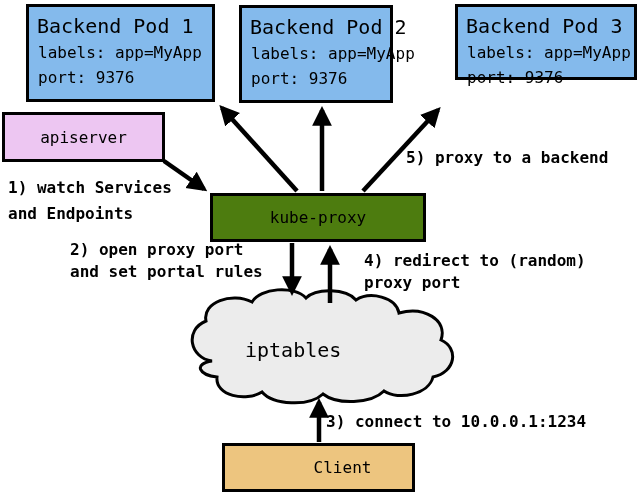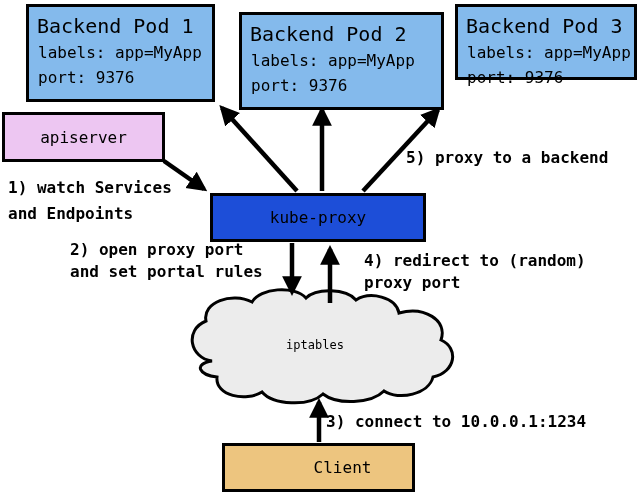--- a/index.html
+++ b/index.html
@@ -10,37 +10,37 @@
   #arrow-layer{position:absolute;left:0;top:0;z-index:1;}
   .box{position:absolute;z-index:2;border:3px solid #000;box-sizing:border-box;}
   .pod{background:#84BAEC;}
   .pod .pod-title{font-size:20px;line-height:24px;padding:7px 0 2px 8px;white-space:nowrap;}
   .pod .pod-line{font-size:16px;line-height:25px;padding-left:9px;white-space:nowrap;}
   .node-label{
     display:flex;align-items:center;justify-content:center;
     width:100%;height:100%;font-size:16px;white-space:nowrap;
   }
   #apiserver-box{left:2px;top:112px;width:163px;height:50px;background:#EDC6F2;}
-  #kube-proxy-box{left:210px;top:193px;width:216px;height:49px;background:#1d4ed8;}
+  #kube-proxy-box{left:210px;top:193px;width:216px;height:49px;background:#4d7c0f;}
   #client-box{left:222px;top:443px;width:193px;height:49px;background:#EDC57F;padding-left:48px;}
   #pod1{left:26px;top:4px;width:189px;height:98px;}
-  #pod2{left:239px;top:12px;width:205px;height:98px;}
+  #pod2{left:239px;top:5px;width:154px;height:98px;}
   #pod3{left:455px;top:4px;width:182px;height:76px;}
   .annotation{
     position:absolute;z-index:3;font-size:16px;font-weight:bold;
     line-height:22px;white-space:nowrap;
   }
   #step1{left:8px;top:175px;line-height:26px;}
   #step2{left:70px;top:239px;}
   #step3{left:326px;top:411px;}
   #step4{left:348px;top:250px;margin-left:16px;}
   #step5{left:406px;top:147px;}
   #iptables-label{
     position:absolute;z-index:2;left:245px;top:338px;width:140px;
-    text-align:center;font-size:12px;
+    text-align:left;font-size:20px;
   }
 </style>
 </head>
 <body>
 
 <div id="canvas">
 
   <svg id="arrow-layer" width="640" height="494" viewBox="0 0 640 494" xmlns="http://www.w3.org/2000/svg">
     <defs>
       <marker id="ah" viewBox="0 0 10 10" refX="8" refY="5" markerWidth="4.4" markerHeight="4.8" orient="auto-start-reverse">

